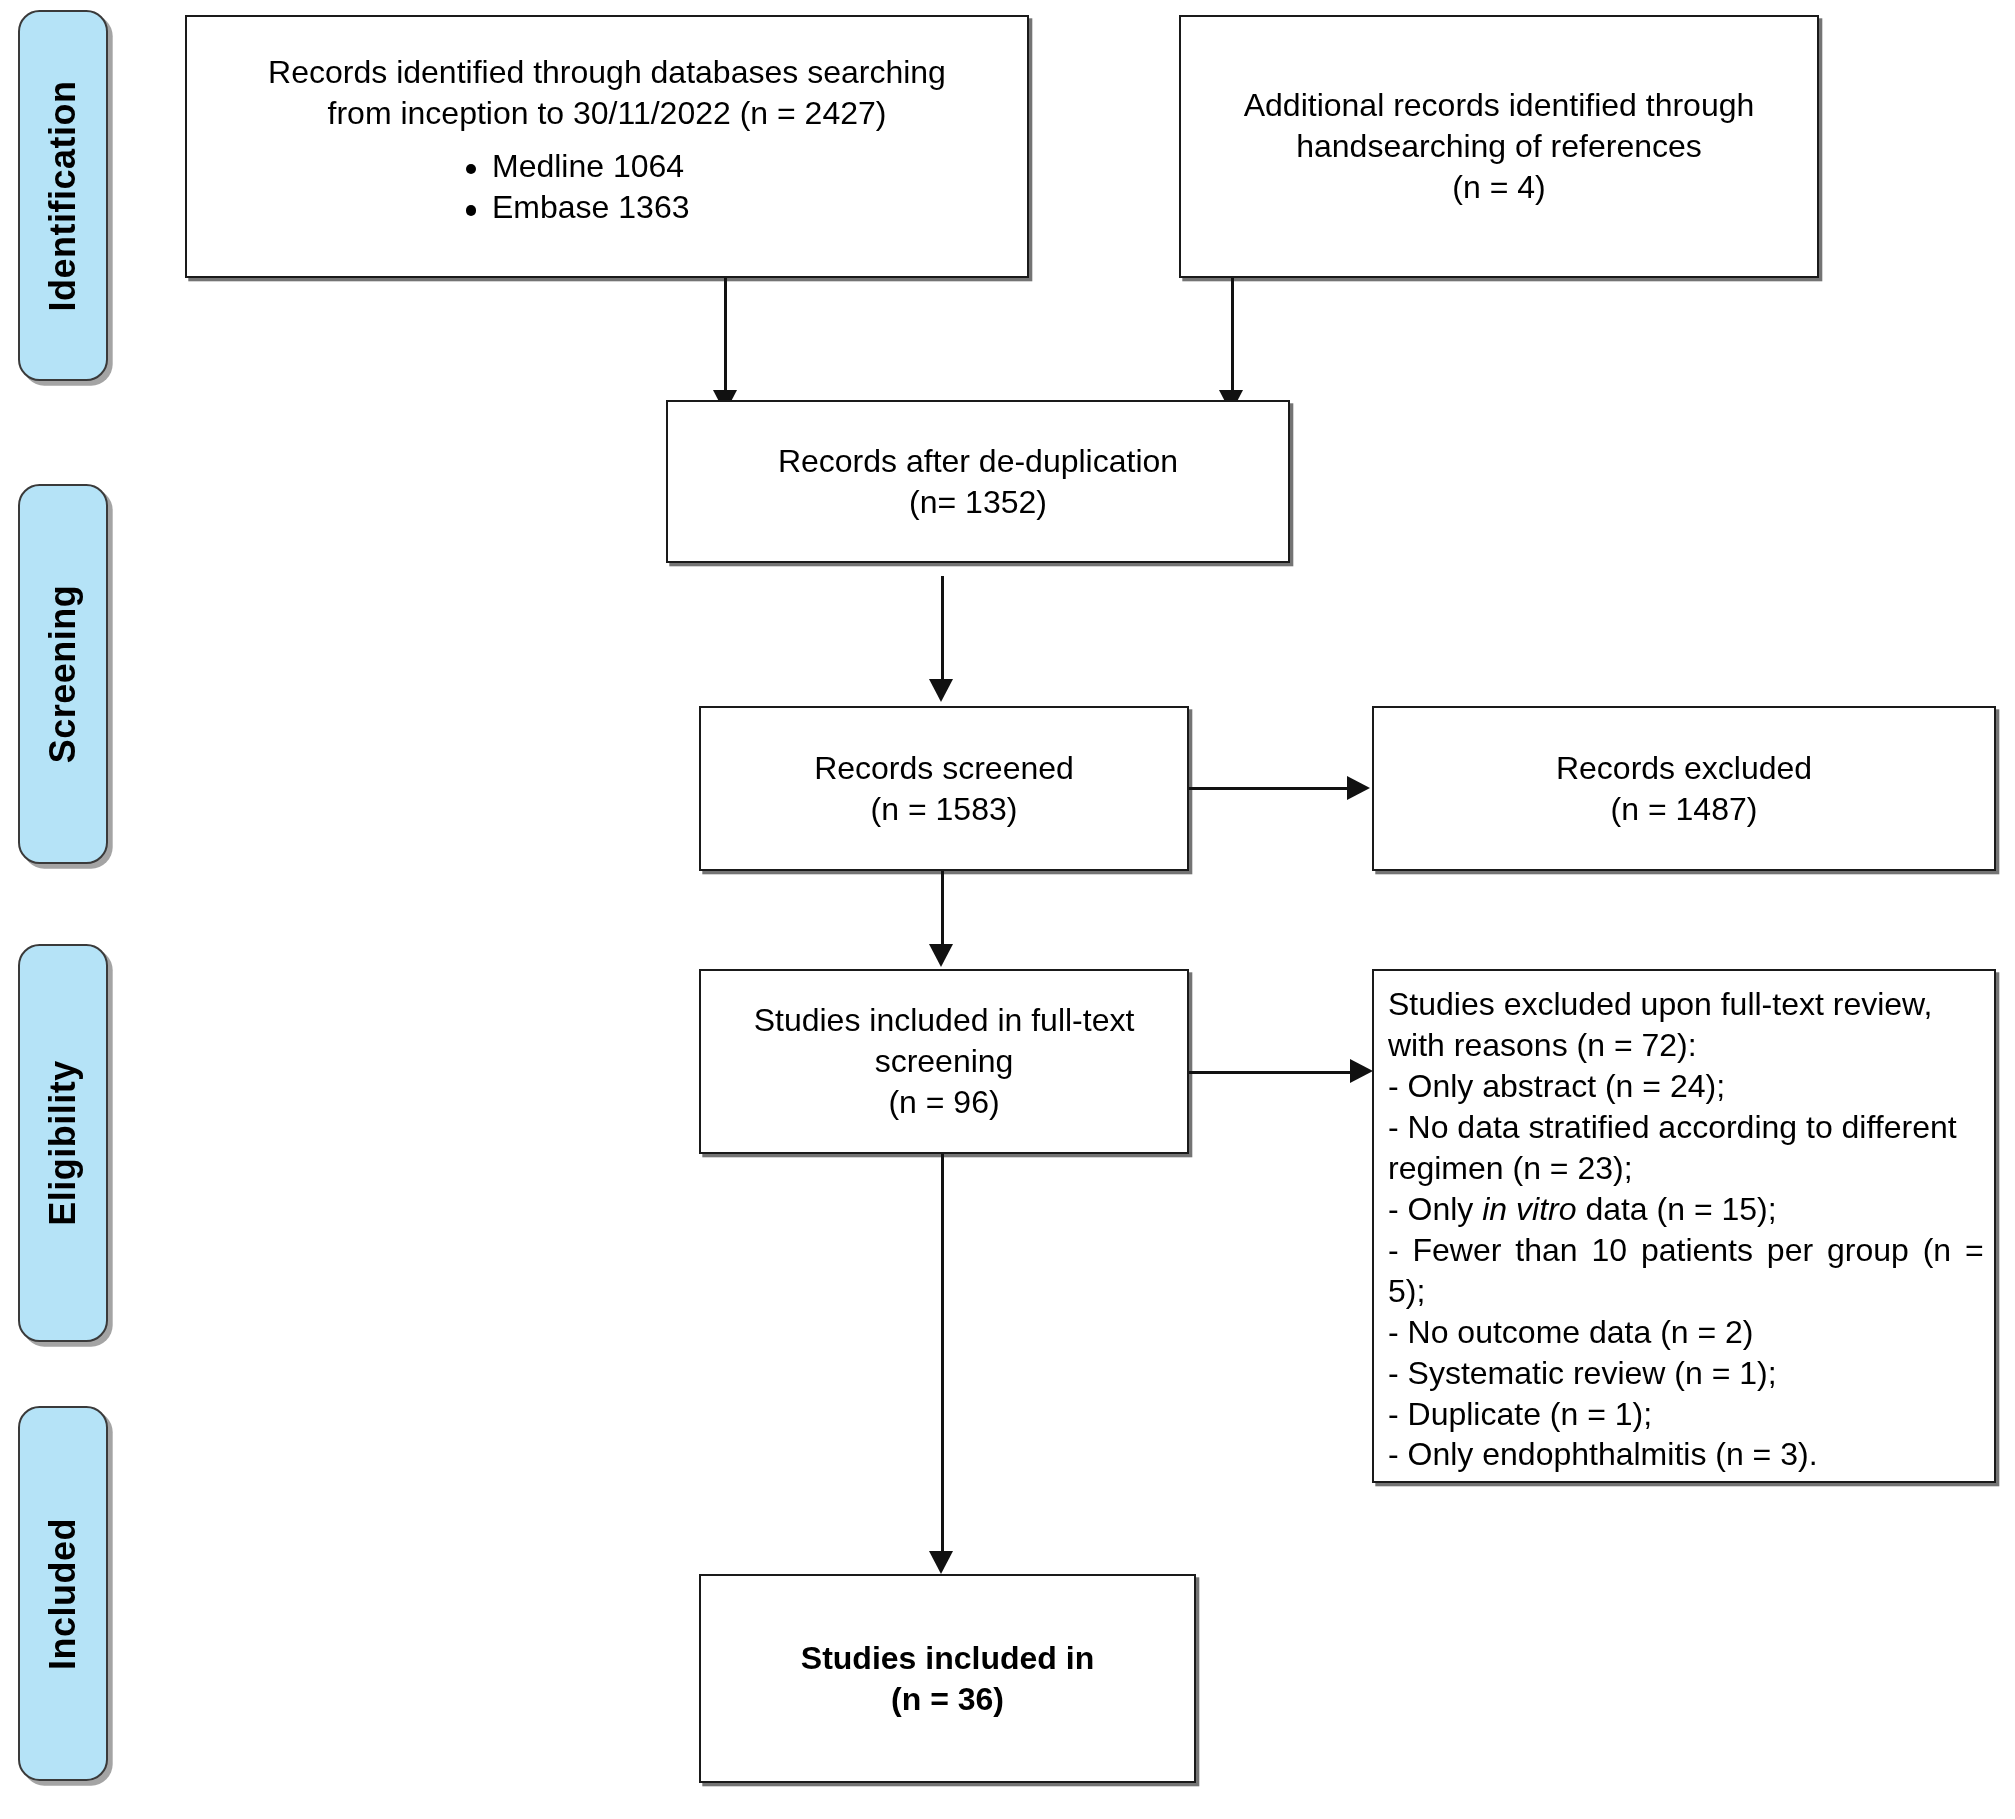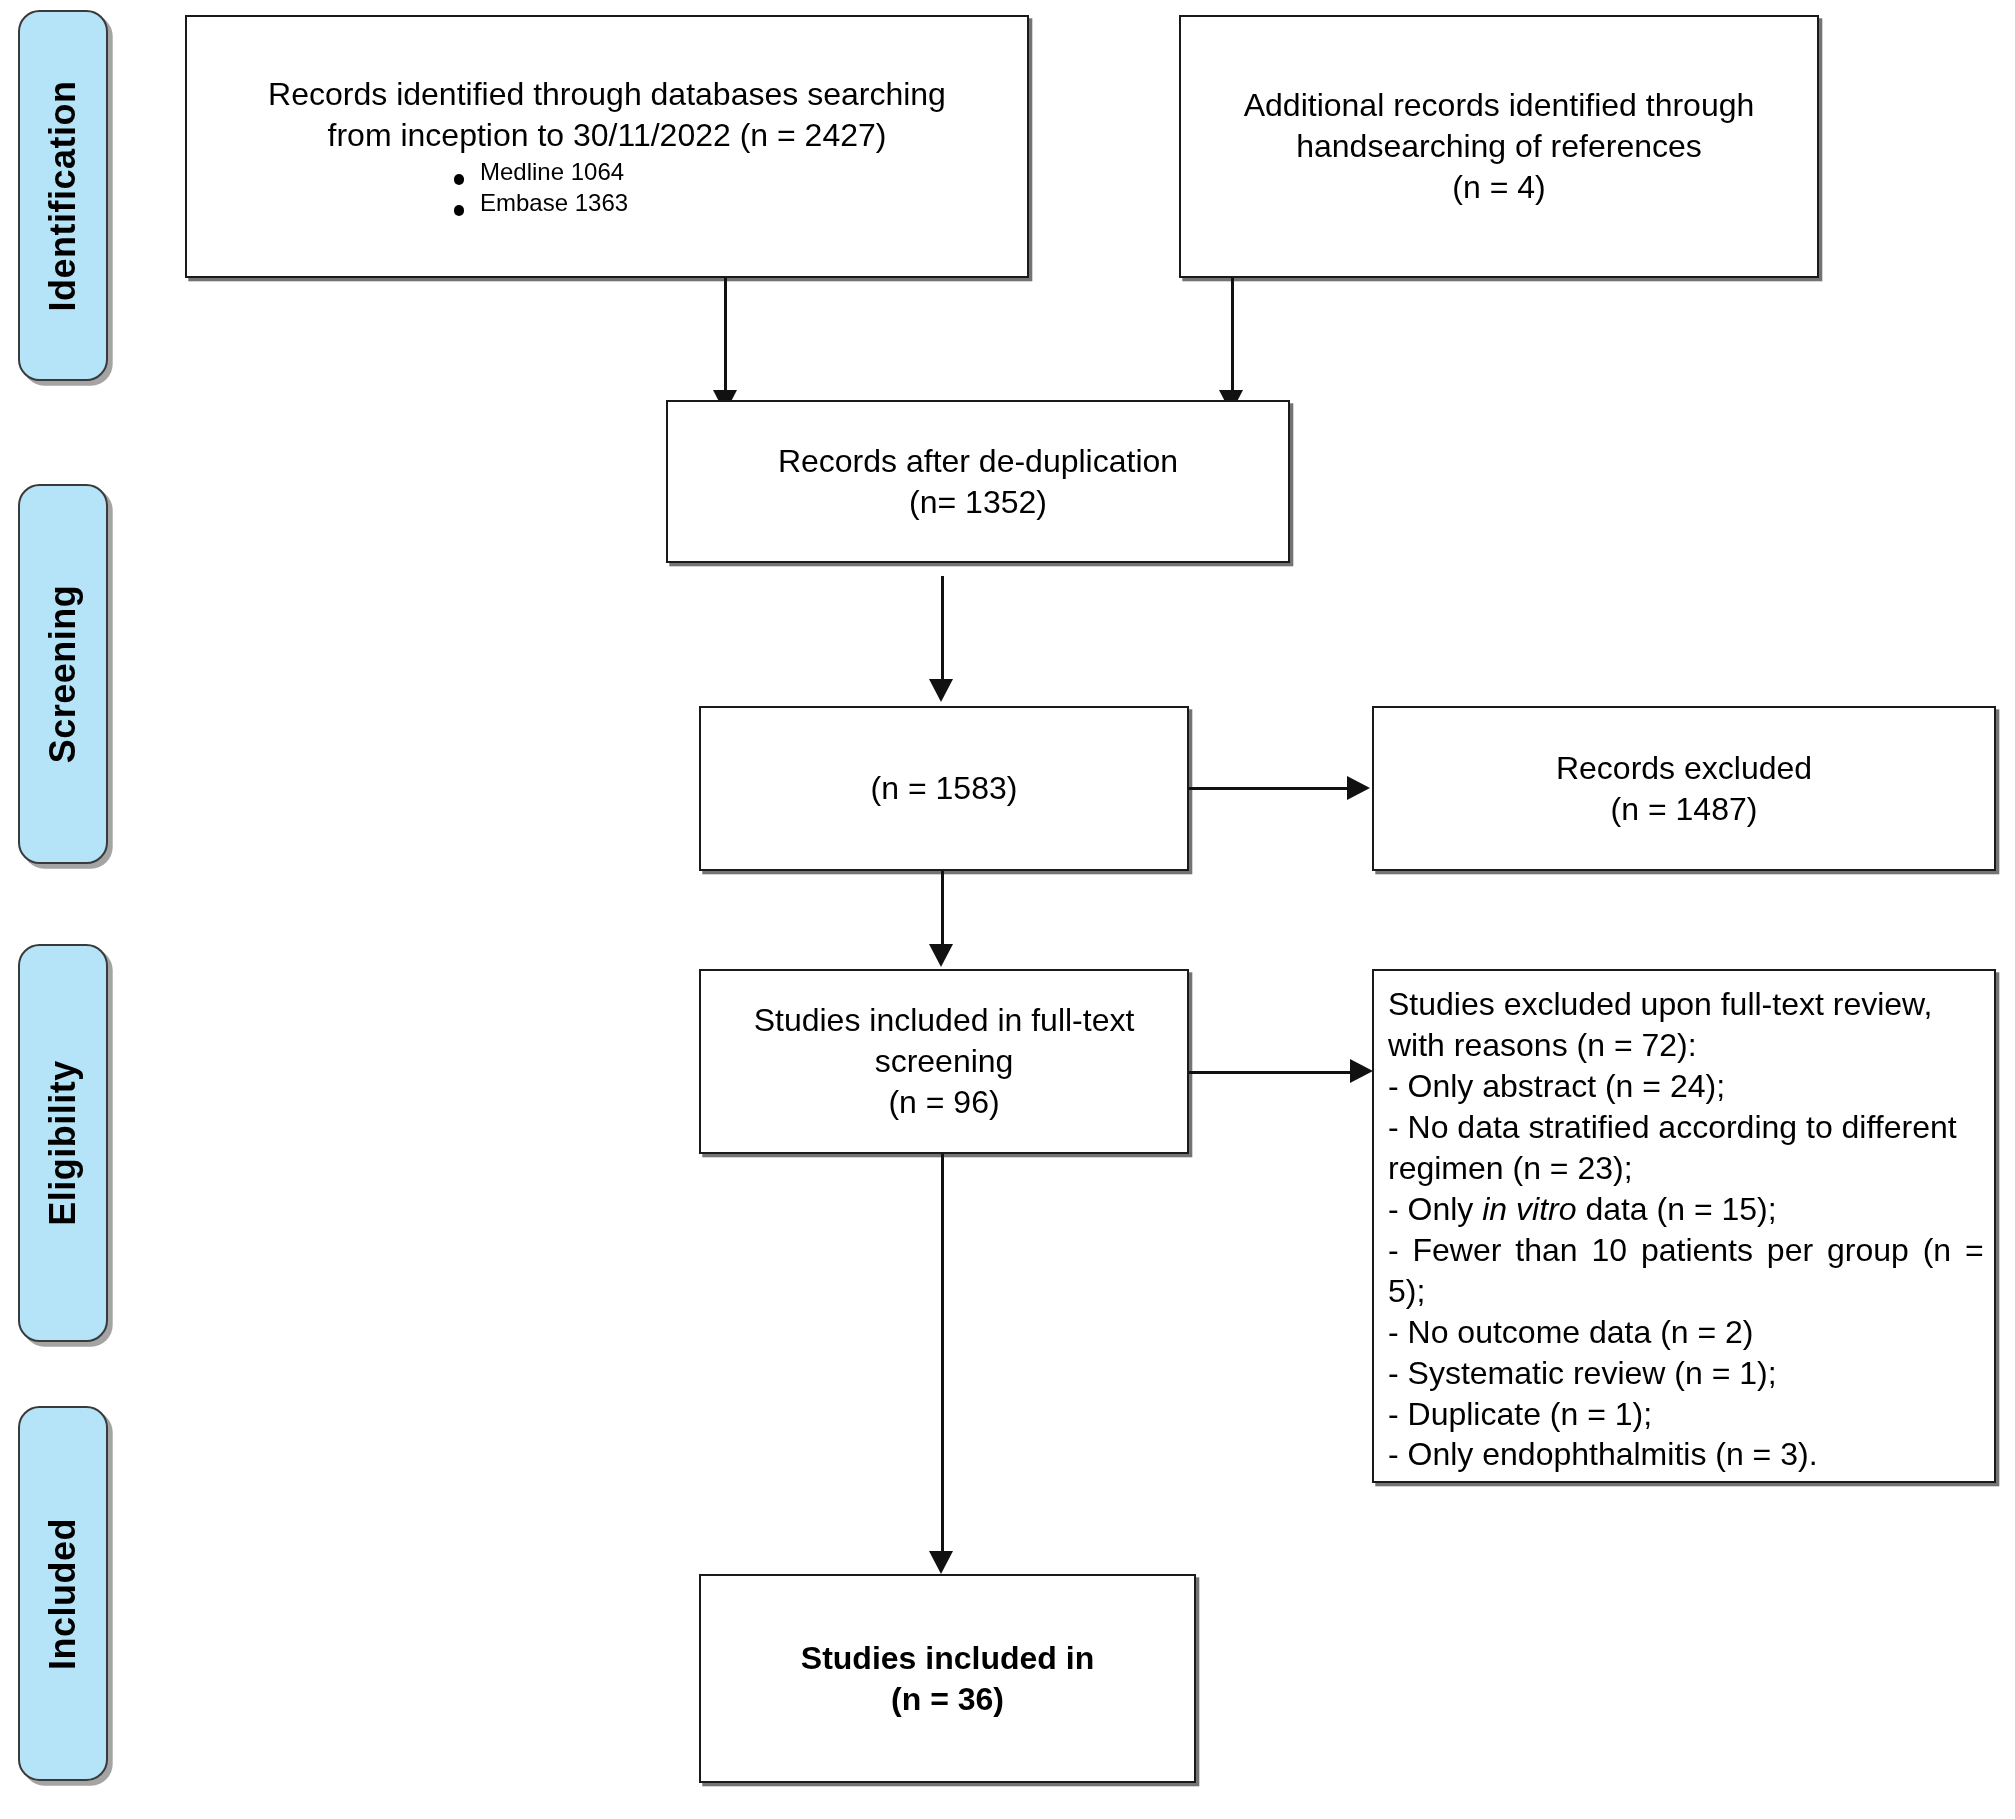--- a/index.html
+++ b/index.html
@@ -62,23 +62,23 @@
     text-align: left;
     padding: 0 10.3px 0 14px;
   }
   .box-text.justify {
     text-align: justify;
     text-align-last: left;
     padding: 0 10.3px 0 14px;
   }
   .bullets {
     list-style: none;
-    margin: 0;
+    margin: 12px;
     padding: 0;
-    font-size: 24px;
+    font-size: 32px;
     line-height: 1.3;
   }
   .bullets li {
     position: relative;
     padding-left: 30px;
     margin-left: 263px;
     text-align: left;
   }
   .bullets li::before {
     content: "";
@@ -165,20 +165,21 @@
 
   <div class="box" style="left:666px; top:400px; width:624px; height:163px;">
     <div class="box-text">Records after de-duplication</div>
     <div class="box-text">(n= 1352)</div>
   </div>
 
   <div class="vline" style="left:941px; top:576px; height:108px;"></div>
   <div class="arrow-down" style="left:929px; top:679px;"></div>
 
   <div class="box" style="left:699px; top:706px; width:490px; height:165px;">
+    <div class="box-text">Records screened</div>
     <div class="box-text">(n = 1583)</div>
   </div>
 
   <div class="hline" style="left:1189px; top:787px; width:160px;"></div>
   <div class="arrow-right" style="left:1347px; top:776px;"></div>
 
   <div class="box" style="left:1372px; top:706px; width:624px; height:165px;">
     <div class="box-text">Records excluded</div>
     <div class="box-text">(n = 1487)</div>
   </div>

